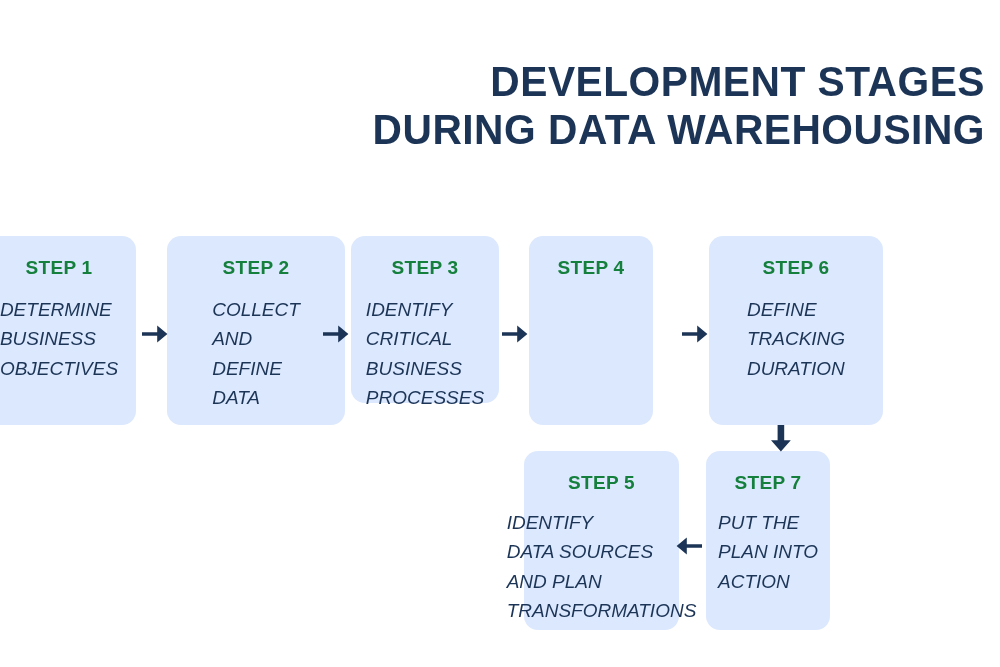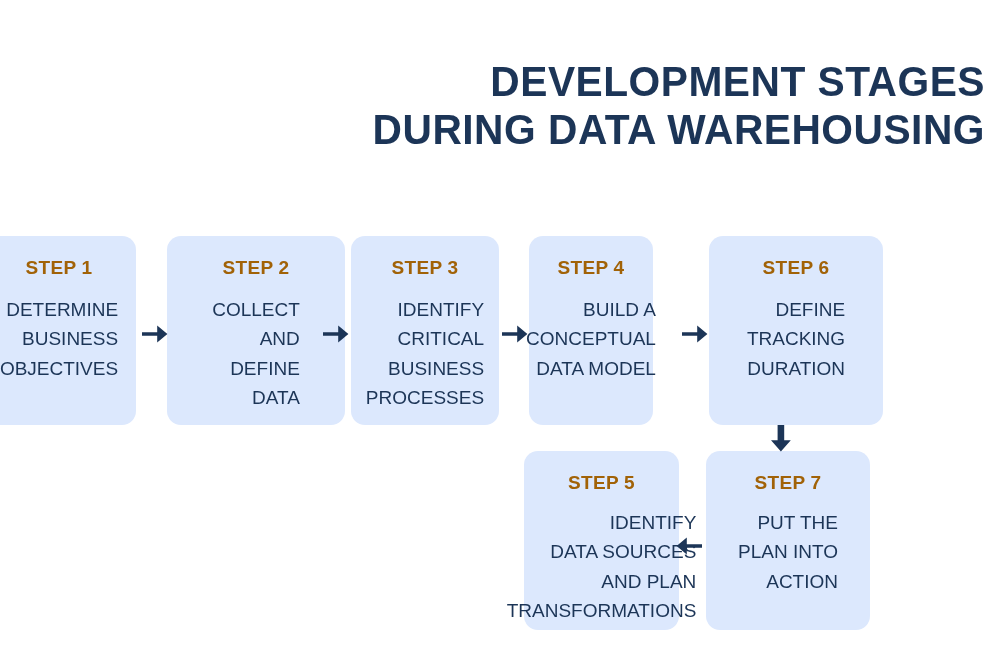--- a/index.html
+++ b/index.html
@@ -43,33 +43,34 @@
     border-radius: 14px;
     box-sizing: border-box;
     display: flex;
     flex-direction: column;
     align-items: center;
     padding-top: 22px;
   }
   .step-label {
     font-size: 19px;
     font-weight: bold;
-    color: #a16207;
+    color: #15803d;
     letter-spacing: 0.3px;
     line-height: 1;
     white-space: nowrap;
   }
   .step-body {
     margin-top: 18px;
     font-size: 19px;
     font-weight: normal;
     color: #1c3557;
     line-height: 1.55;
-    text-align: right;
+    text-align: left;
     white-space: nowrap;
+    font-style: italic;
   }
   .step-body .ln { display: block; }
 
   
   .arrow {
     position: absolute;
     color: #1c3557;
     line-height: 0;
   }
   .arrow svg { display: block; }
@@ -94,37 +95,32 @@
 <div class="flow-box" style="left:167px; top:236px; width:178px; height:189px;">
   <span class="step-label">STEP 2</span>
   <div class="step-body">
     <span class="ln">COLLECT</span>
     <span class="ln">AND</span>
     <span class="ln">DEFINE</span>
     <span class="ln">DATA</span>
   </div>
 </div>
 
-<div class="flow-box" style="left:351px; top:236px; width:148px; height:189px;">
+<div class="flow-box" style="left:351px; top:236px; width:148px; height:167px;">
   <span class="step-label">STEP 3</span>
   <div class="step-body">
     <span class="ln">IDENTIFY</span>
     <span class="ln">CRITICAL</span>
     <span class="ln">BUSINESS</span>
     <span class="ln">PROCESSES</span>
   </div>
 </div>
 
 <div class="flow-box" style="left:529px; top:236px; width:124px; height:189px;">
   <span class="step-label">STEP 4</span>
-  <div class="step-body">
-    <span class="ln">BUILD A</span>
-    <span class="ln">CONCEPTUAL</span>
-    <span class="ln">DATA MODEL</span>
-  </div>
 </div>
 
 <div class="flow-box" style="left:709px; top:236px; width:174px; height:189px;">
   <span class="step-label">STEP 6</span>
   <div class="step-body">
     <span class="ln">DEFINE</span>
     <span class="ln">TRACKING</span>
     <span class="ln">DURATION</span>
   </div>
 </div>
@@ -132,21 +128,21 @@
 <div class="flow-box" style="left:524px; top:451px; width:155px; height:179px;">
   <span class="step-label">STEP 5</span>
   <div class="step-body" style="margin-top:16px;">
     <span class="ln">IDENTIFY</span>
     <span class="ln">DATA SOURCES</span>
     <span class="ln">AND PLAN</span>
     <span class="ln">TRANSFORMATIONS</span>
   </div>
 </div>
 
-<div class="flow-box" style="left:706px; top:451px; width:164px; height:179px;">
+<div class="flow-box" style="left:706px; top:451px; width:124px; height:179px;">
   <span class="step-label">STEP 7</span>
   <div class="step-body" style="margin-top:16px;">
     <span class="ln">PUT THE</span>
     <span class="ln">PLAN INTO</span>
     <span class="ln">ACTION</span>
   </div>
 </div>
 
 <div class="arrow" style="left:142px; top:320px;">
   <svg width="26" height="28" viewBox="0 0 26 28">

